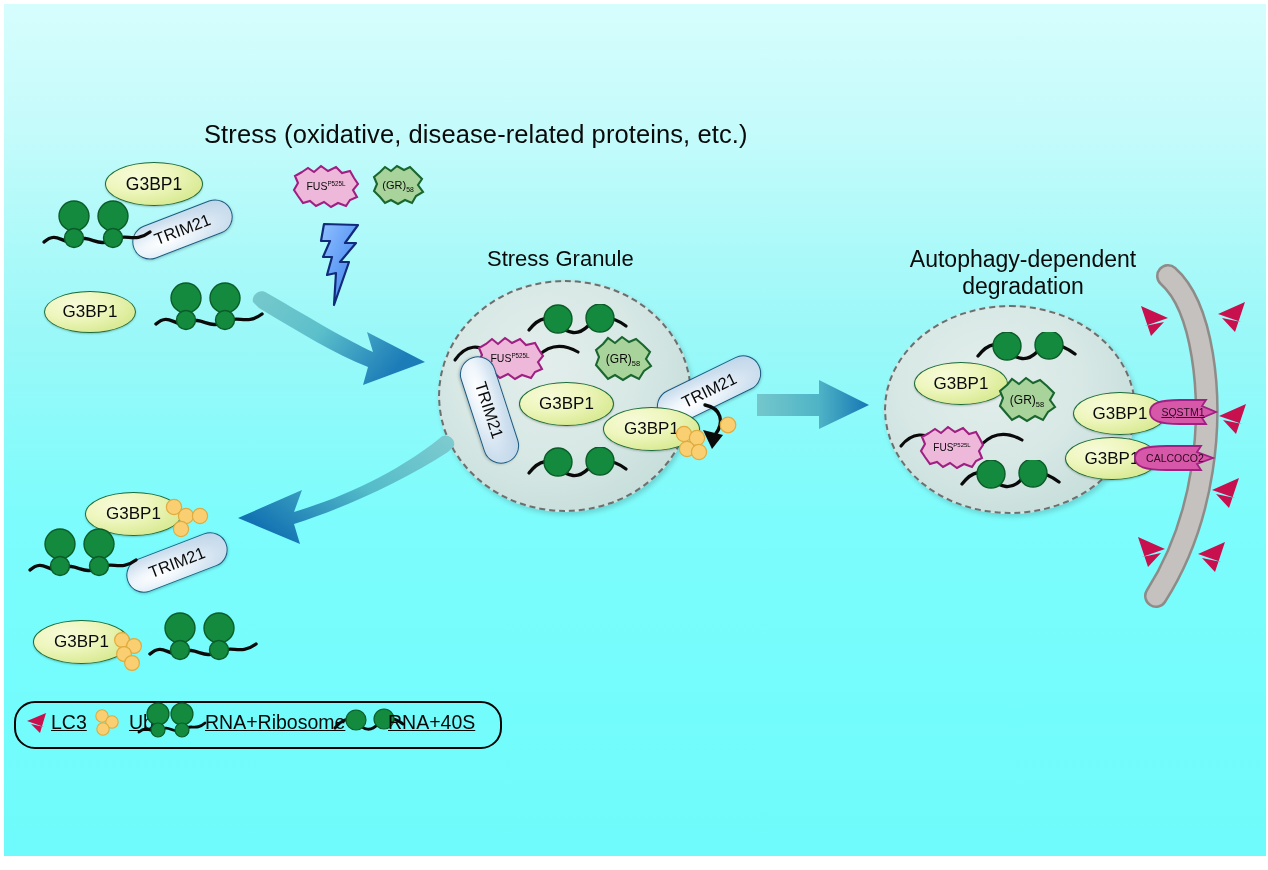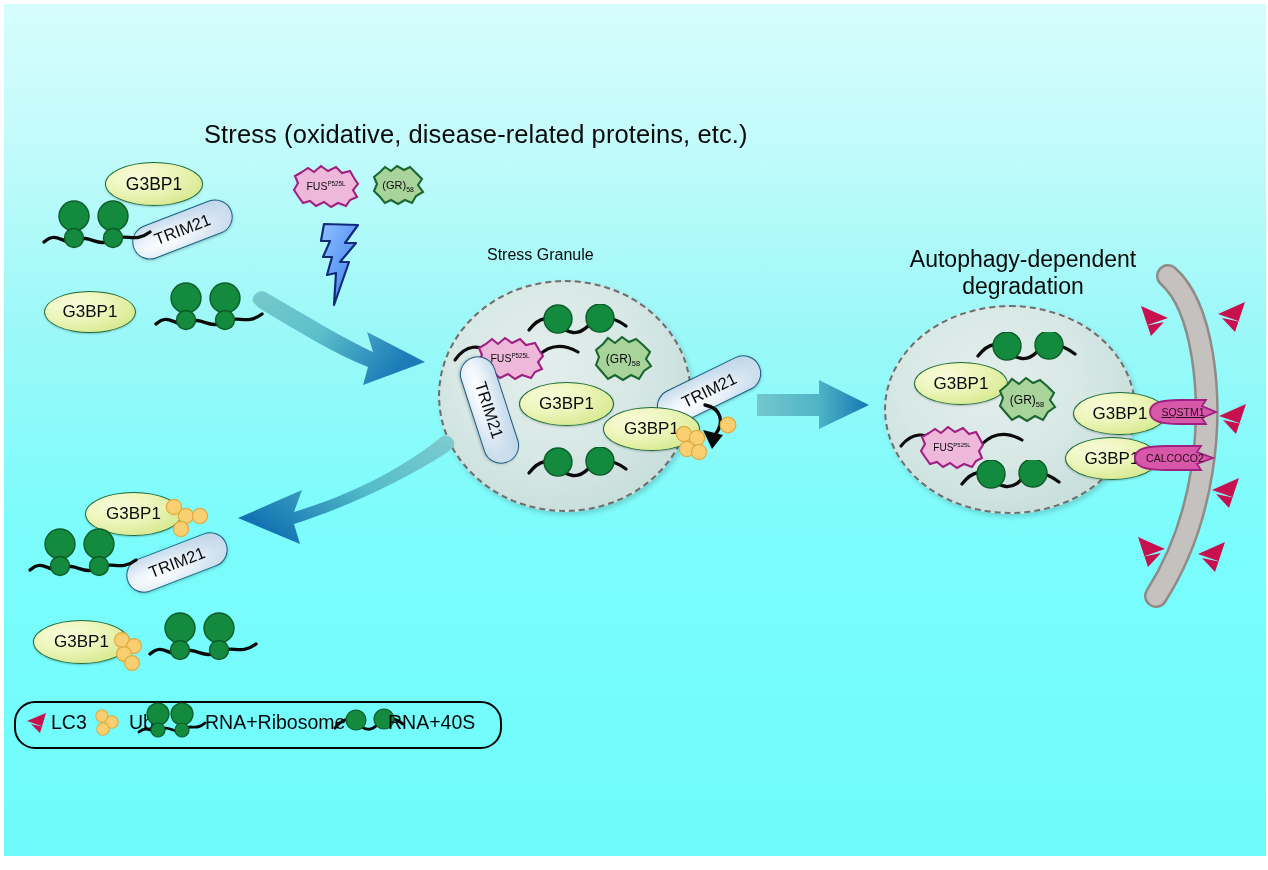--- a/index.html
+++ b/index.html
@@ -7,21 +7,21 @@
     position:relative;width:1268px;height:870px;overflow:hidden;
     background:#ffffff;
     font-family:"Liberation Sans", sans-serif;
   }
   #bg{
     position:absolute;left:4px;top:4px;width:1262px;height:852px;
     background:linear-gradient(to bottom,#d6fdfd 0%,#c6fbfb 14%,#9cf8f8 38%,#7dfcfc 60%,#74fcfc 82%,#6ffbfb 100%);
   }
   .lbl{position:absolute;color:#0a0a0a;white-space:nowrap;}
   #t-stress{left:204px;top:120px;font-size:25.5px;letter-spacing:.1px;}
-  #t-sg{left:487px;top:246px;font-size:16px;}
+  #t-sg{left:487px;top:246px;font-size:22px;}
   #t-auto{left:903px;top:246px;font-size:23px;text-align:center;width:240px;line-height:1.17;white-space:normal;}
 
   
   .g3bp1{
     position:absolute;border-radius:50%;
     background:radial-gradient(ellipse at 32% 30%,#f7fbd8 0%,#eef6bd 38%,#dcec9a 70%,#cfe383 100%);
     border:1.6px solid #1d6b39;
     box-shadow:0 1px 2px rgba(0,0,0,.22);
     display:flex;align-items:center;justify-content:center;
     color:#0a0a0a;
@@ -60,21 +60,21 @@
 
   .rna{position:absolute;}
   .ubchain{position:absolute;}
   .arrowsvg{position:absolute;overflow:visible;}
 
   #legend{
     position:absolute;left:14px;top:701px;width:484px;height:44px;
     border:2.6px solid #050505;border-radius:21px;
     background:transparent;
   }
-  .leg-txt{position:absolute;font-size:19.5px;color:#080808;white-space:nowrap;}
+  .leg-txt{position:absolute;font-size:19.5px;color:#080808;white-space:nowrap;text-decoration:underline;}
   .membrane{position:absolute;}
 </style>
 </head>
 <body>
 
 <div id="stage">
   <div id="bg"></div>
 
   <div class="lbl" id="t-stress">Stress (oxidative, disease-related proteins, etc.)</div>
   <div class="lbl" id="t-sg">Stress Granule</div>

